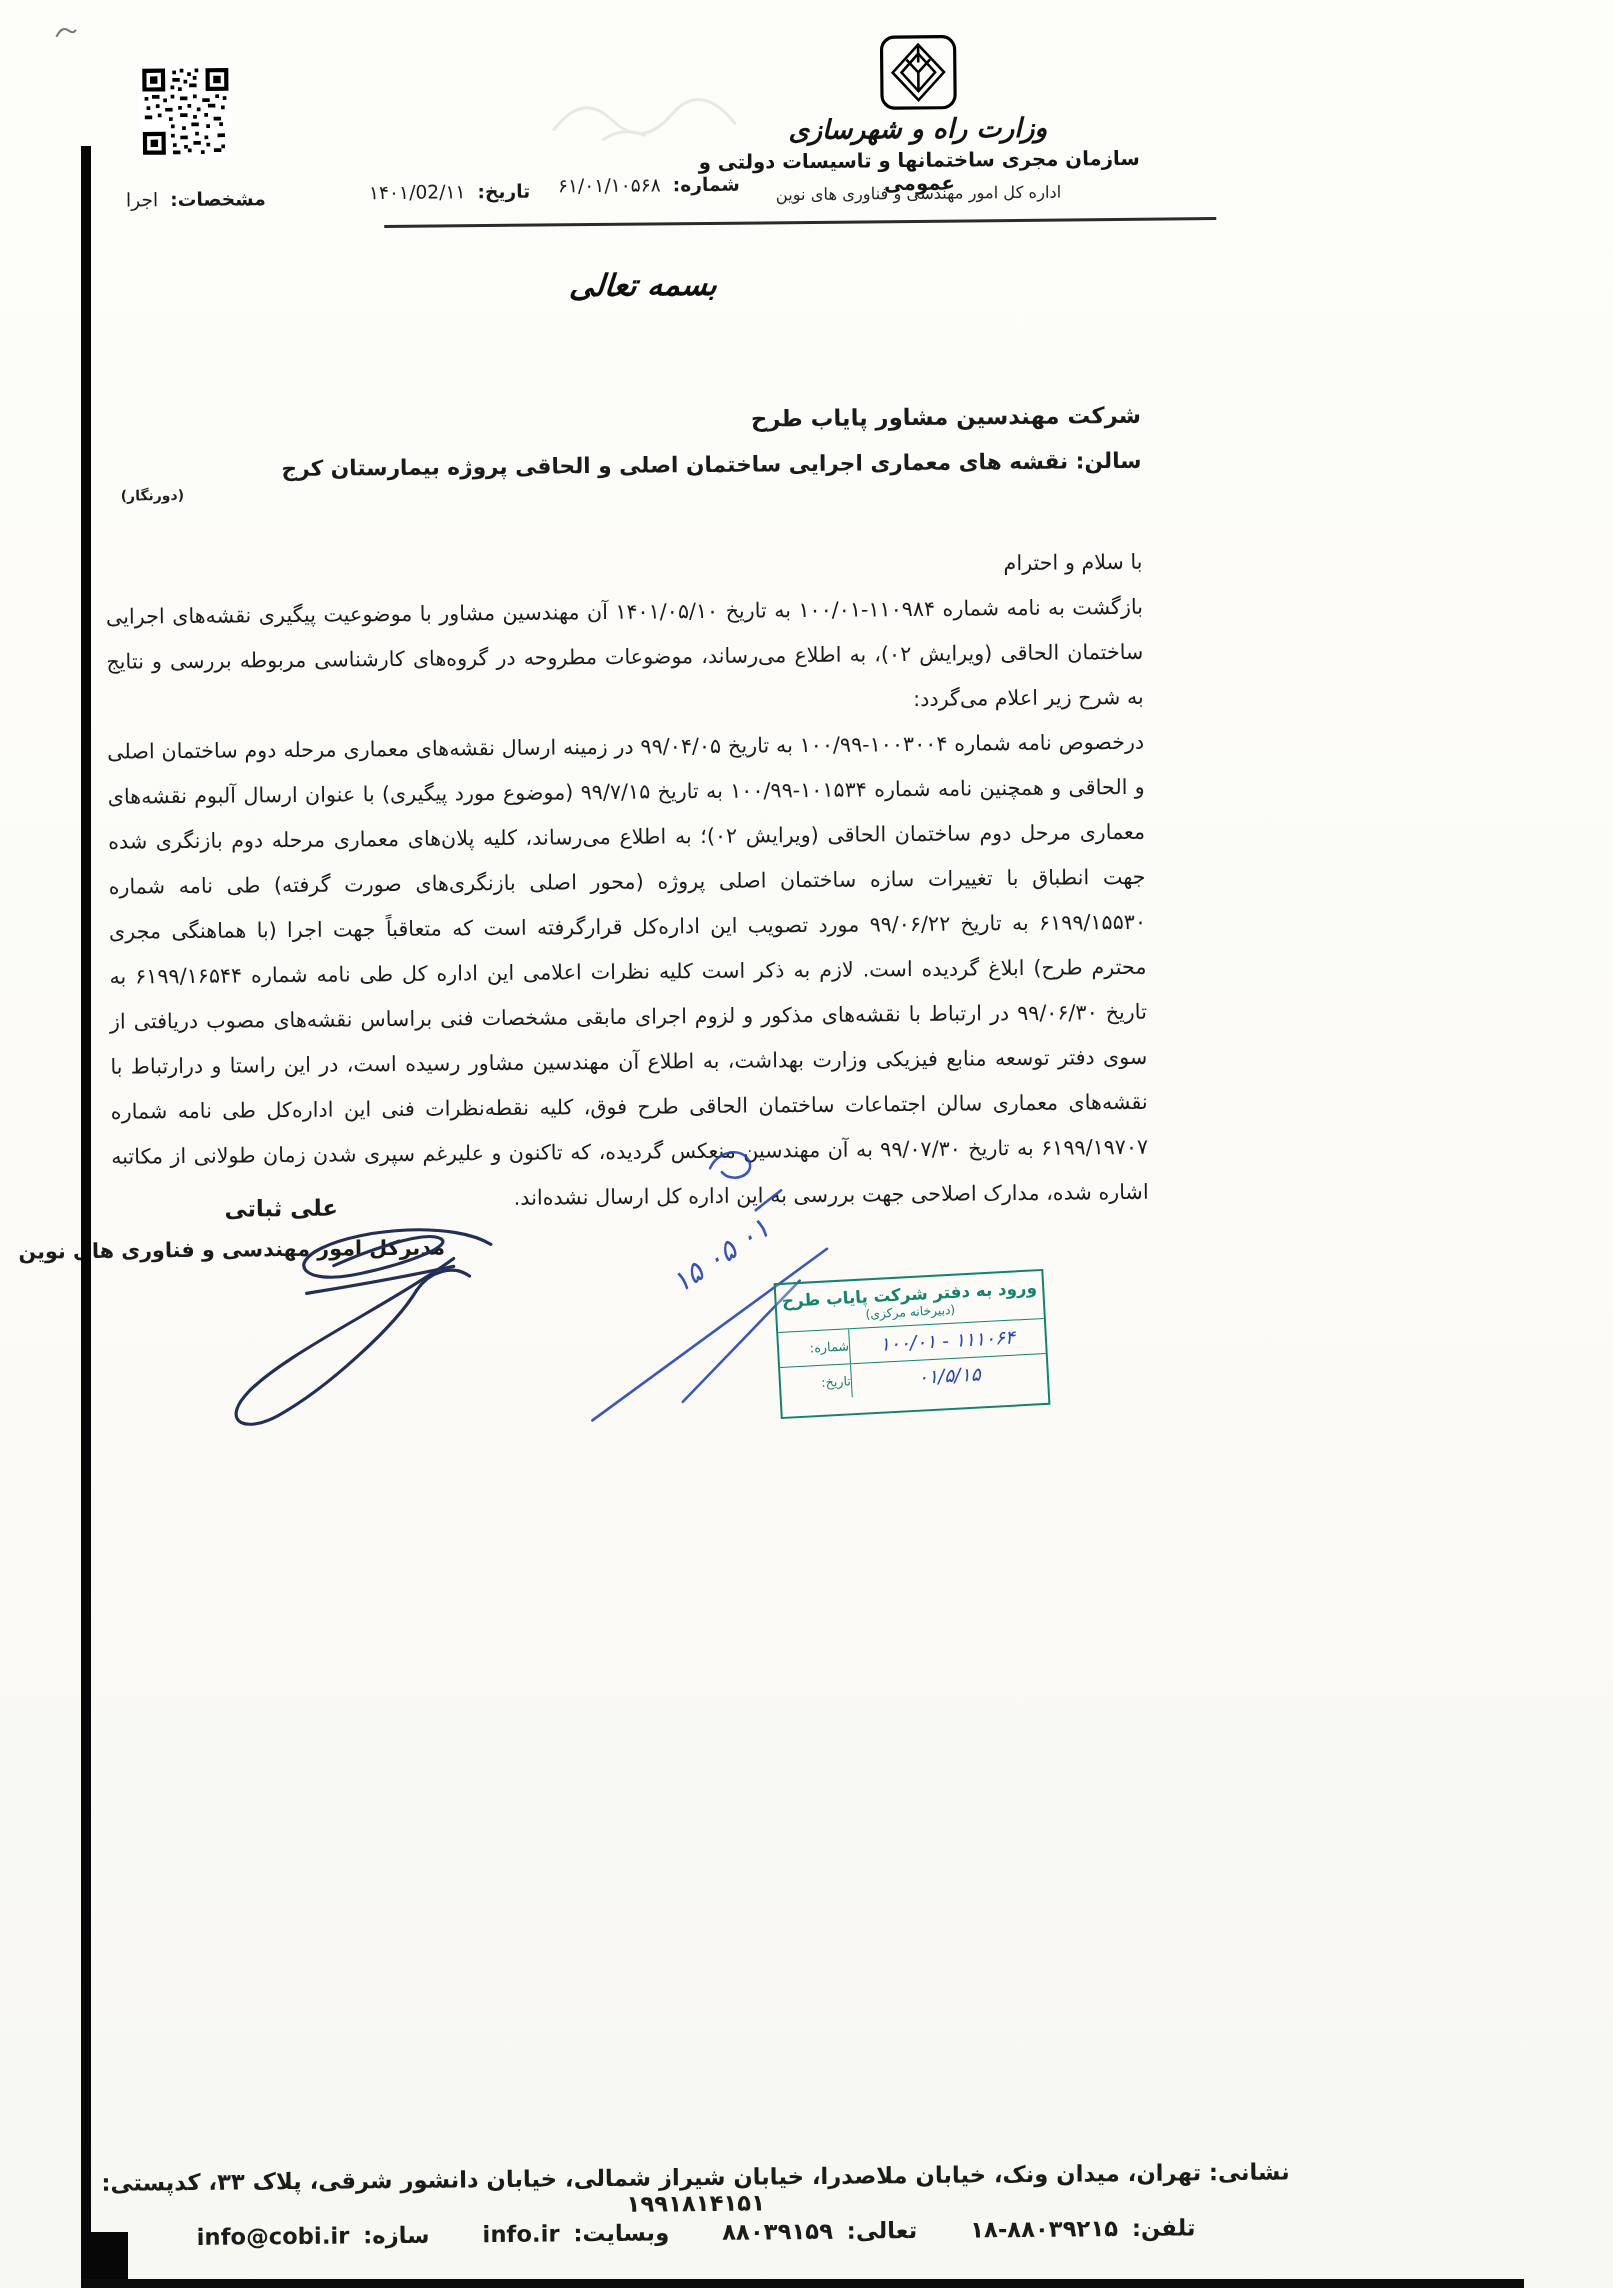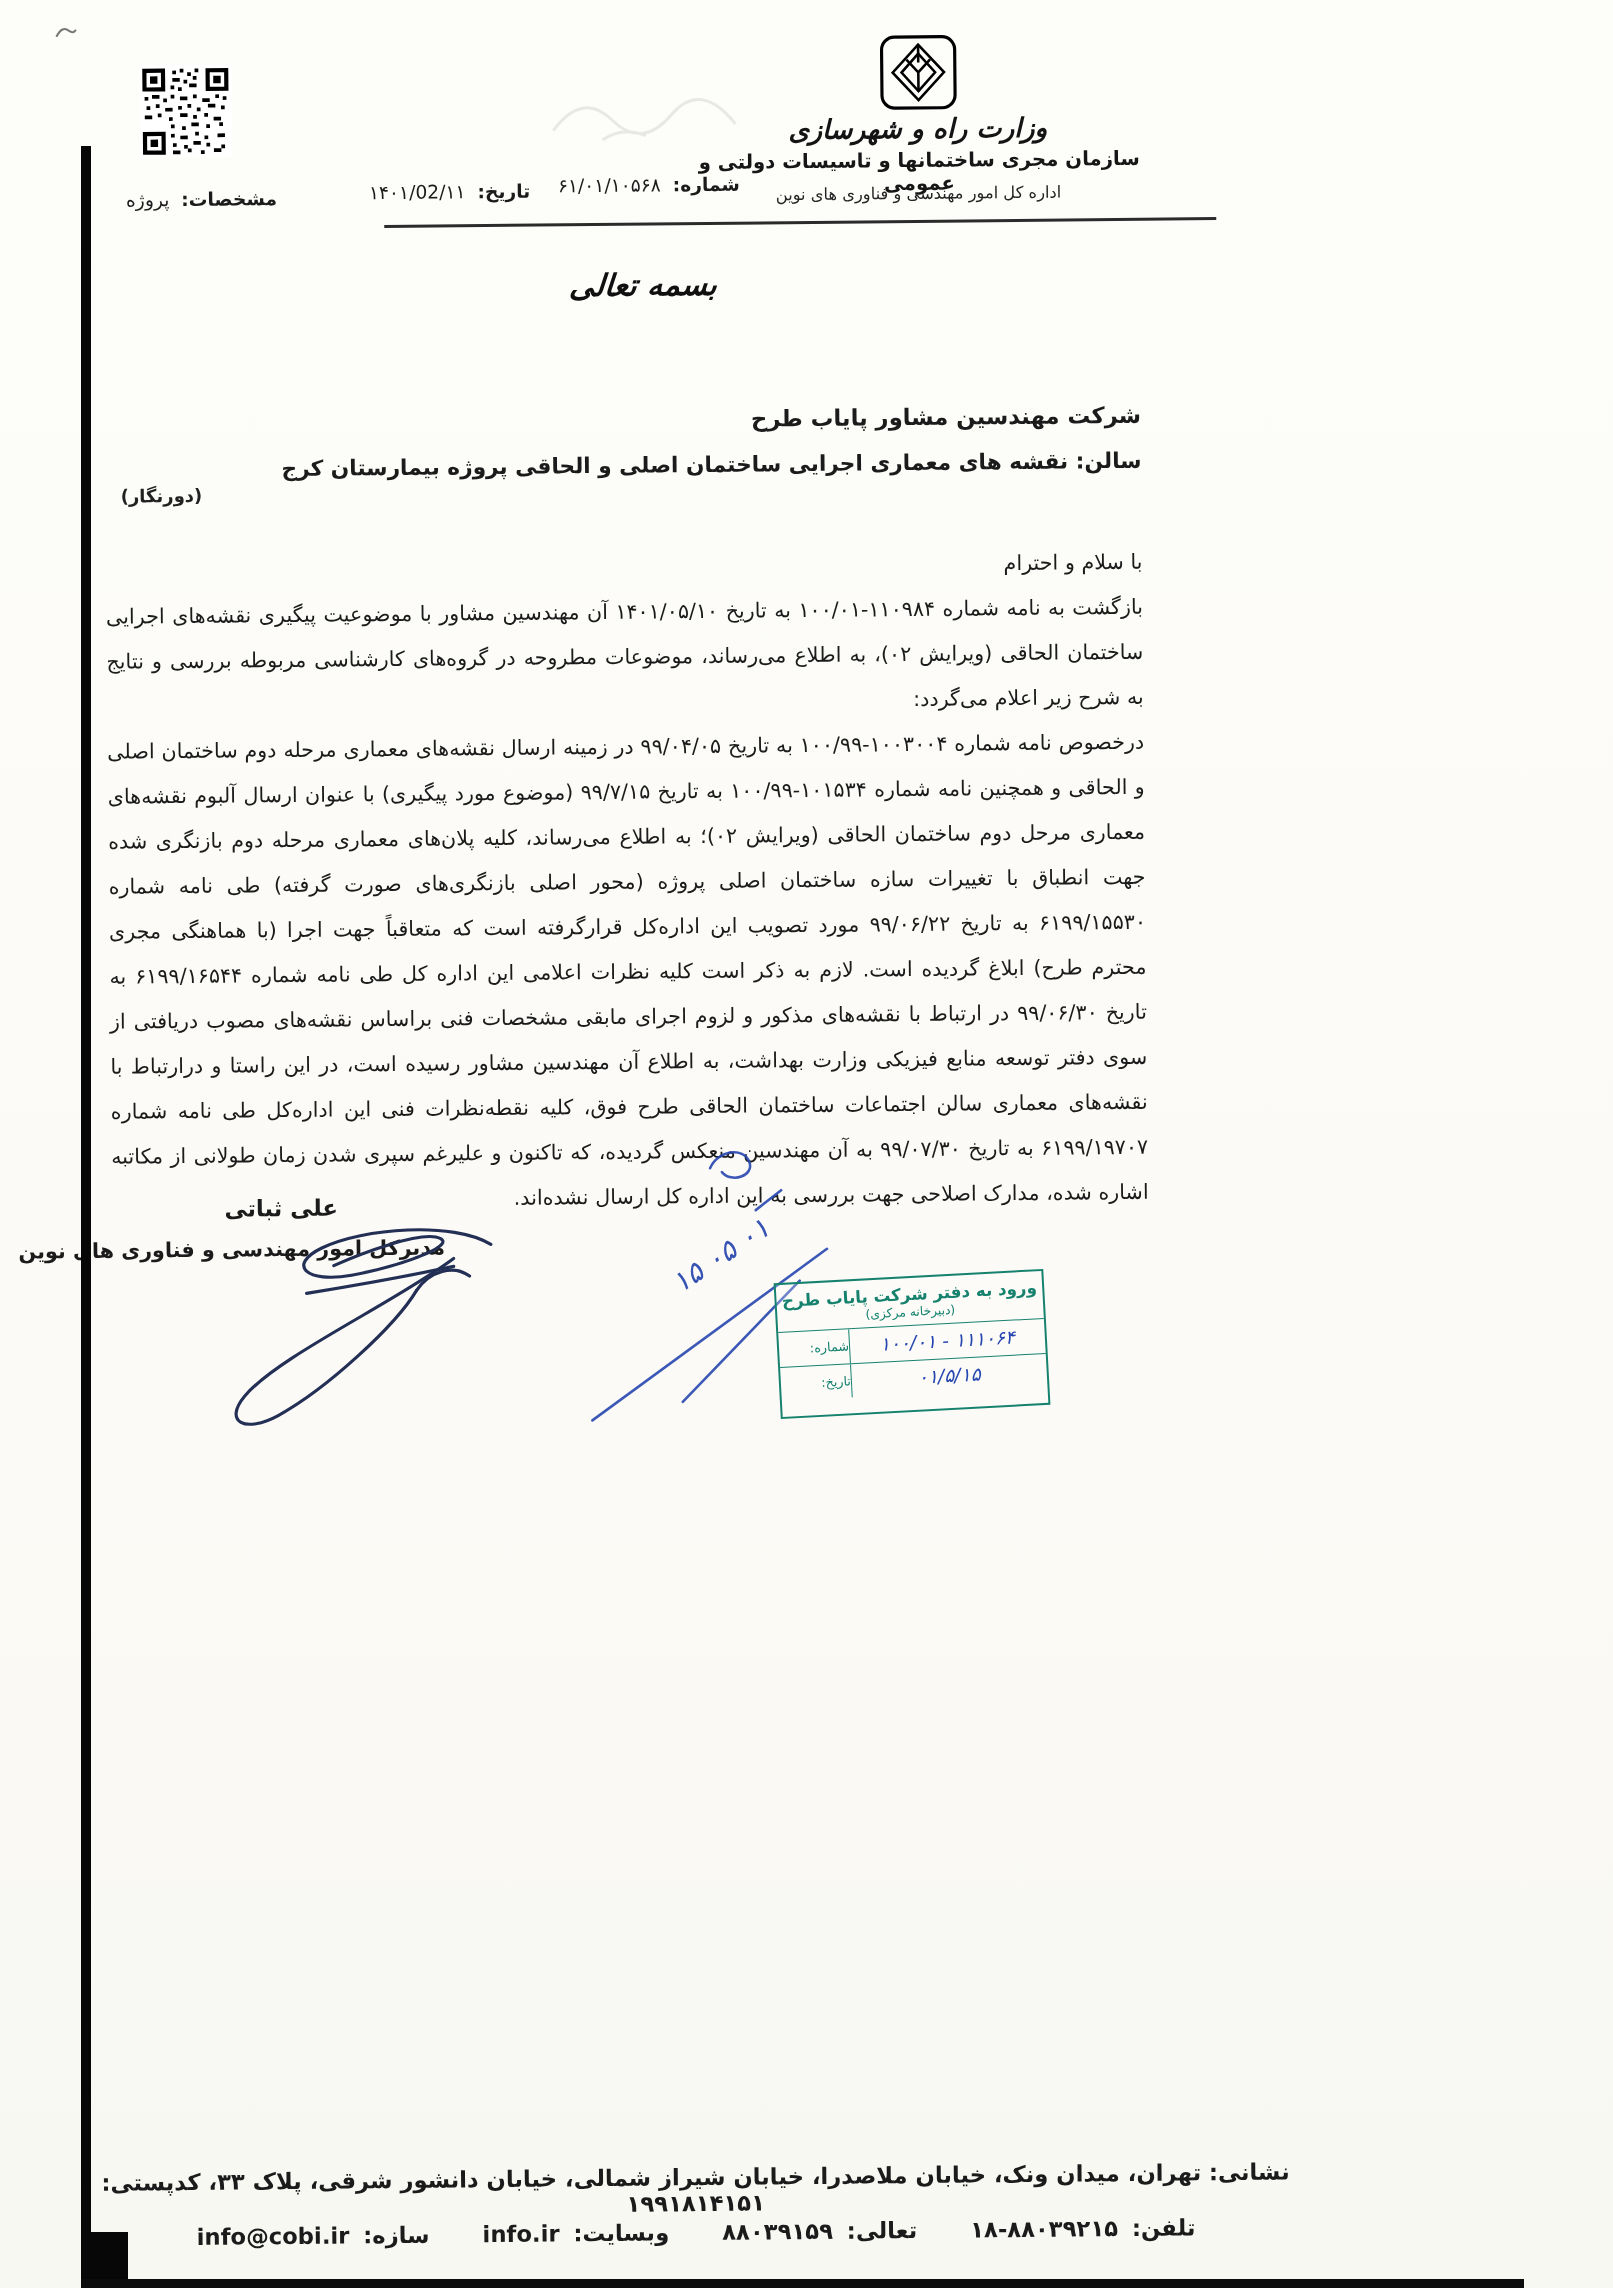--- a/index.html
+++ b/index.html
@@ -24,21 +24,21 @@
   .hfield .val { padding-right:5.9px; }
   .header-rule { left:392px; top:221px; width:832px; height:2.5px; background:#2b2b2b; }
 
   .besmellah { left:537px; top:266px; width:227px; text-align:center;
     font-size:30.5px; font-weight:bold; font-style:italic; transform:skewX(-5deg); color:#101010; }
 
   
   .letter { left:110px; top:402px; width:1037px; direction:rtl; font-size:20.7px; line-height:45px; text-align:right; }
   .recipient { font-size:22.7px; font-weight:bold; line-height:33px; }
   .subject { font-size:21.7px; font-weight:bold; line-height:33px; margin-top:11.8px; }
-  .delivery-note { position:absolute; left:15.8px; top:65px; font-size:18px; font-weight:bold; color:#222; }
+  .delivery-note { position:absolute; left:15.8px; top:65px; font-size:14px; font-weight:bold; color:#222; }
   .salutation { margin-top:63px; }
   .para { text-align:justify; }
 
   
   .signoff { left:116px; top:1190px; width:327px; text-align:center; direction:rtl; }
   .signoff-name { font-size:22.7px; font-weight:bold; }
   .signoff-title { font-size:20.7px; font-weight:bold; margin-top:15.8px; white-space:nowrap; }
 
   .sig-svg { left:156px; top:1204px; }
   .blue-svg { left:561px; top:1123px; }
@@ -114,21 +114,21 @@
     <div class="abs hfield" style="left:566px; top:173px;">
       <span class="lbl">شماره:</span>
       <span class="val ltr">۶۱/۰۱/۱۰۵۶۸</span>
     </div>
     <div class="abs hfield" style="left:377px; top:178px;">
       <span class="lbl">تاریخ:</span>
       <span class="val ltr">۱۴۰۱/02/۱۱</span>
     </div>
     <div class="abs hfield" style="left:134px; top:183px;">
       <span class="lbl">مشخصات:</span>
-      <span class="val">پروژه</span>
+      <span class="val">اجرا</span>
     </div>
 
     <div class="abs header-rule"></div>
 
     <div class="abs besmellah">بسمه تعالی</div>
 
     <div class="abs letter">
       <div class="recipient">شرکت مهندسین مشاور پایاب طرح</div>
       <div class="subject">
         <span>سالن:</span>

